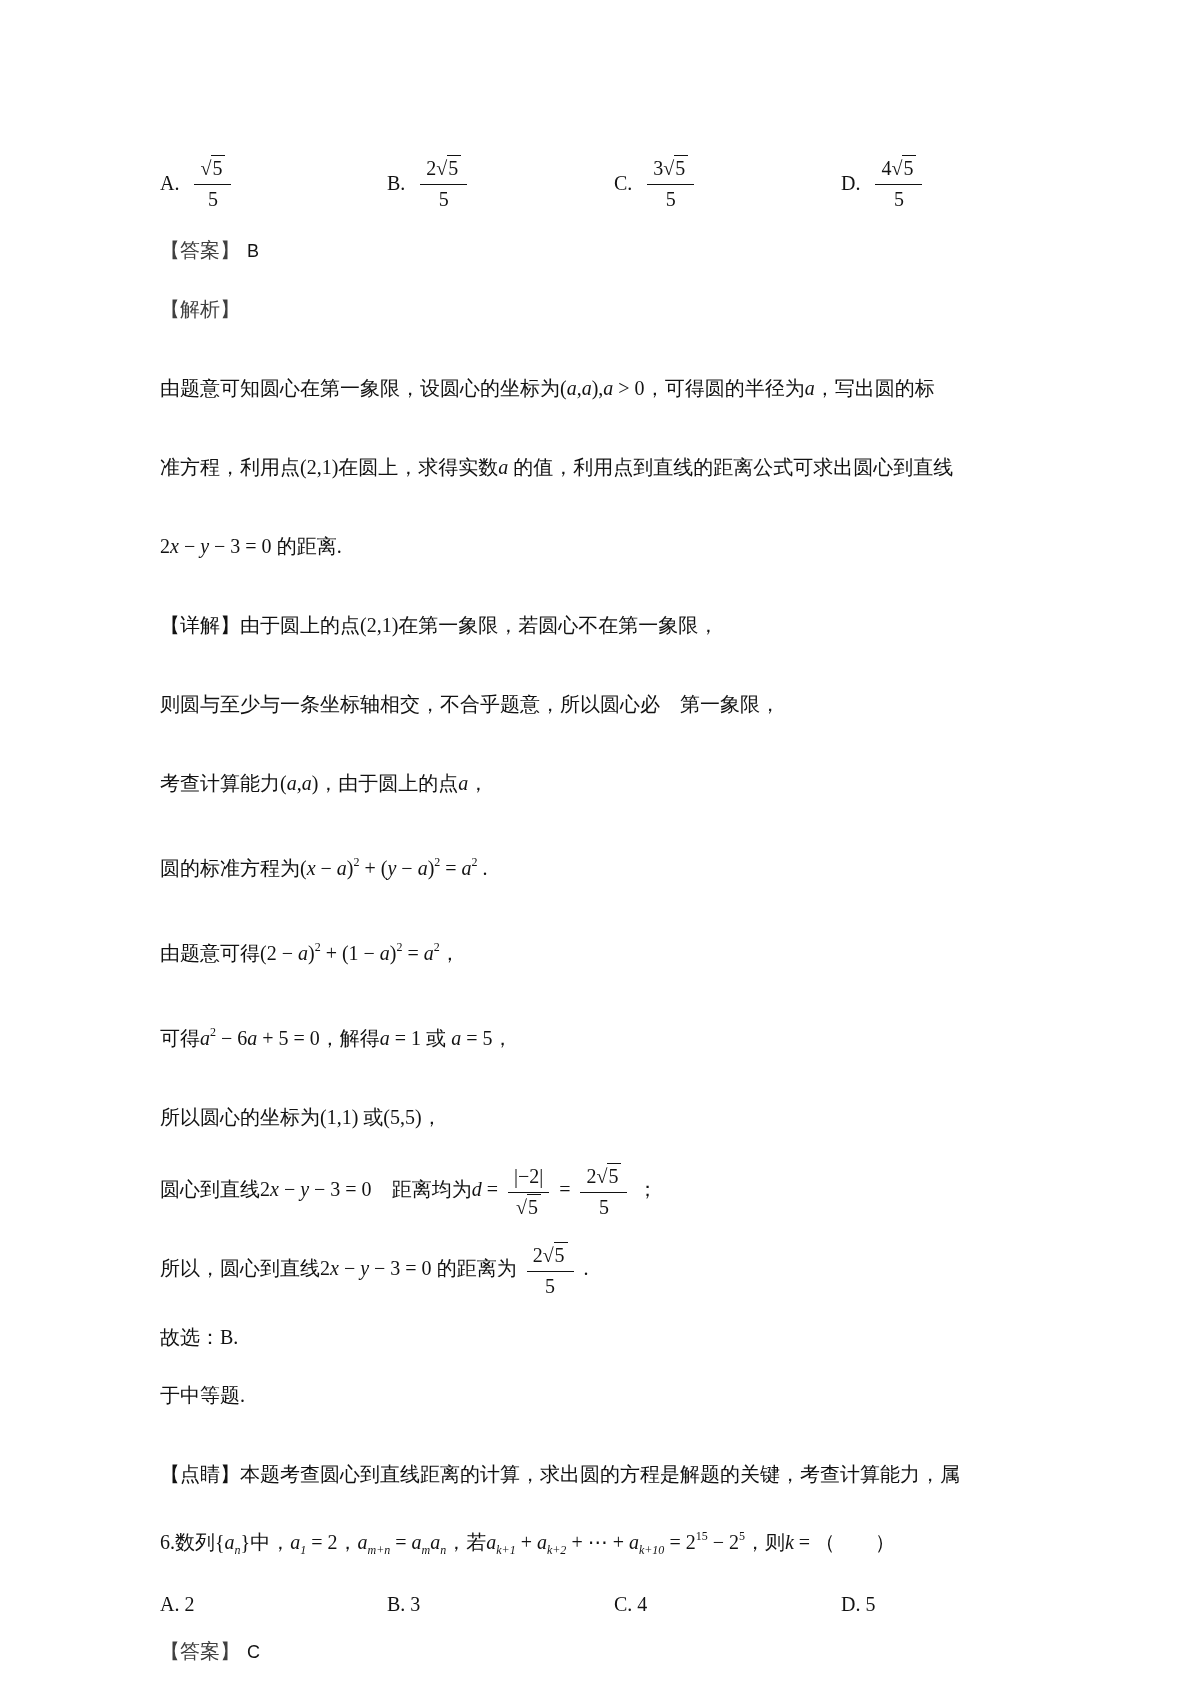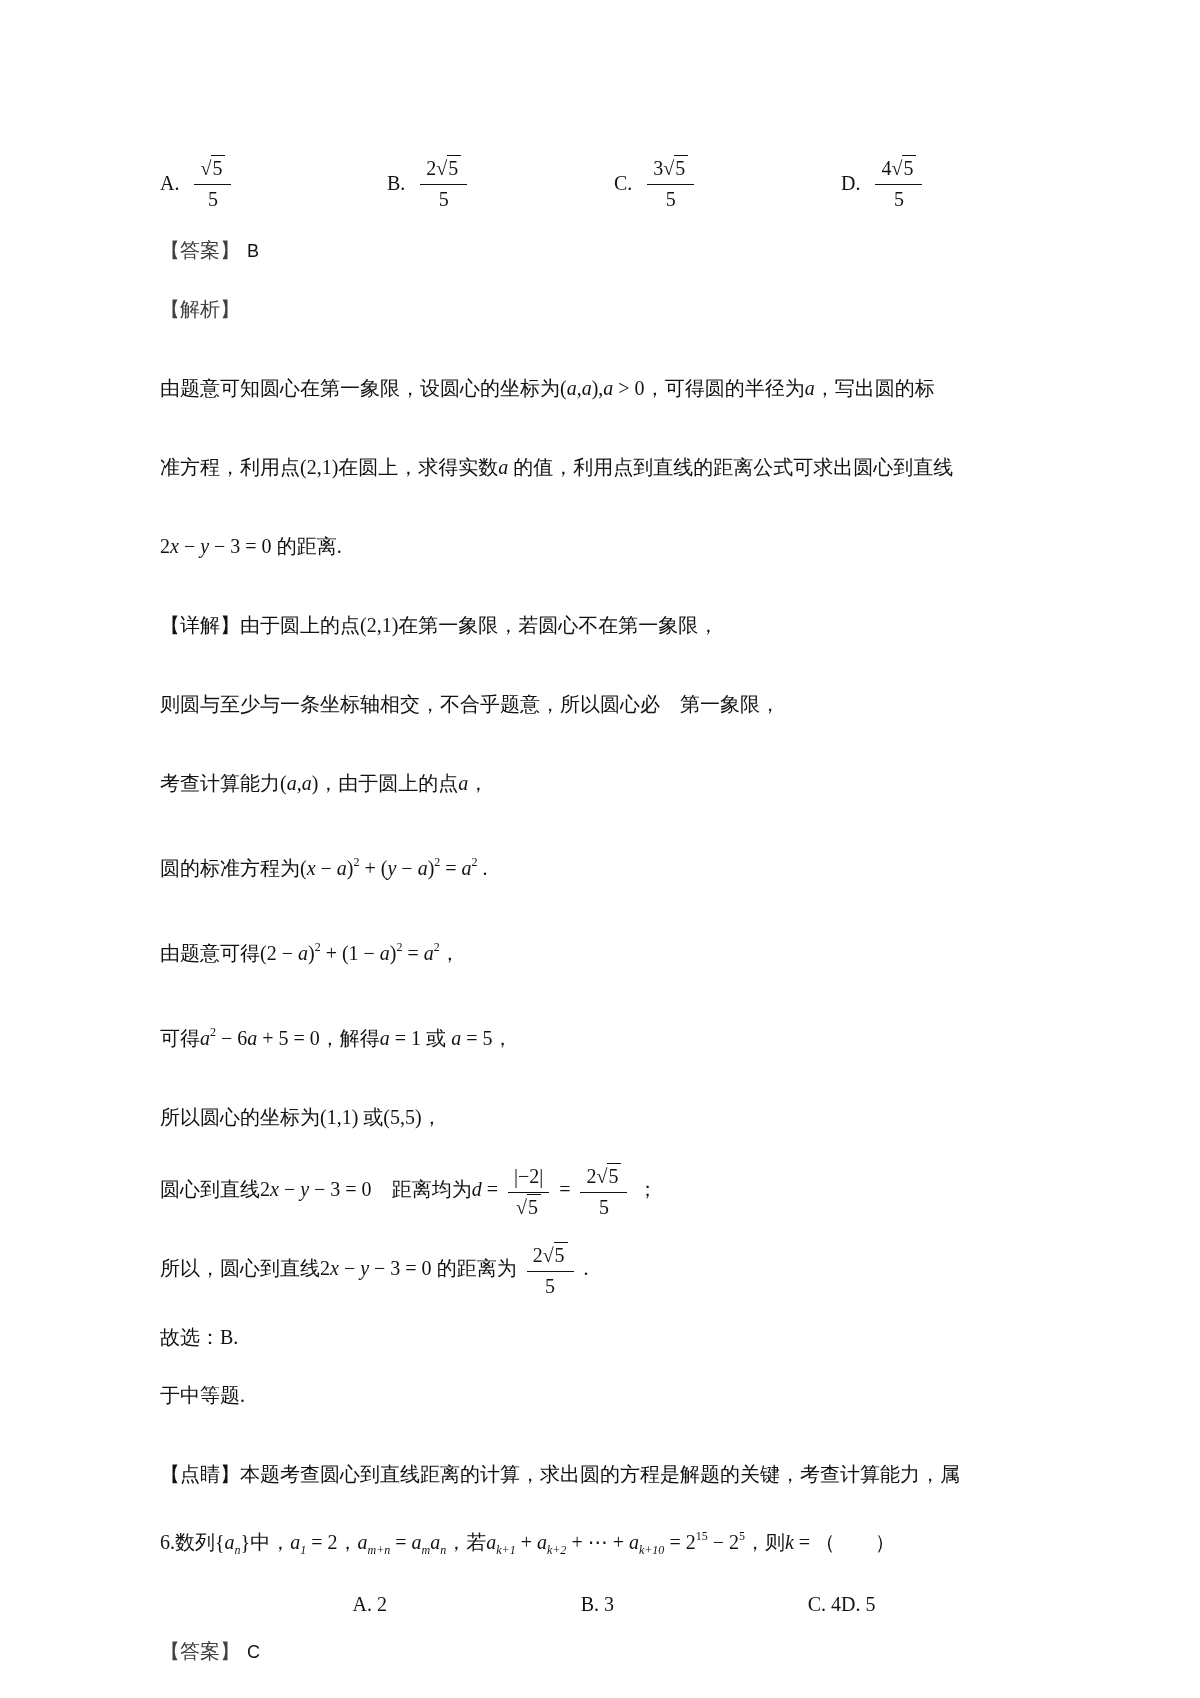--- a/index.html
+++ b/index.html
@@ -18,21 +18,21 @@
   .opt{width:227px;display:flex;align-items:center;}
   .opt:last-child{width:auto;}
   .opt-label{margin-right:10px;}
   .frac{display:inline-block;text-align:center;vertical-align:middle;margin:0 5px;line-height:1.15;}
   .frac .num{display:block;border-bottom:1.4px solid #121212;padding:1px 6px 4px 6px;}
   .frac .den{display:block;padding-top:3px;}
   .sqrt{white-space:nowrap;}
   .sqrt .radical{font-style:normal;}
   .sqrt .rad{border-top:1.4px solid #121212;padding:1px 3px 0 1px;font-style:normal;}
   .tall{margin-bottom:24px;}
-  .q6-opt{width:227px;justify-content:flex-end;}
+  .q6-opt{width:227px;}
 </style>
 </head>
 <body>
 
 <div class="page">
 
 
   <div class="options-row">
     <div class="opt">
       <span class="opt-label">A.</span>

